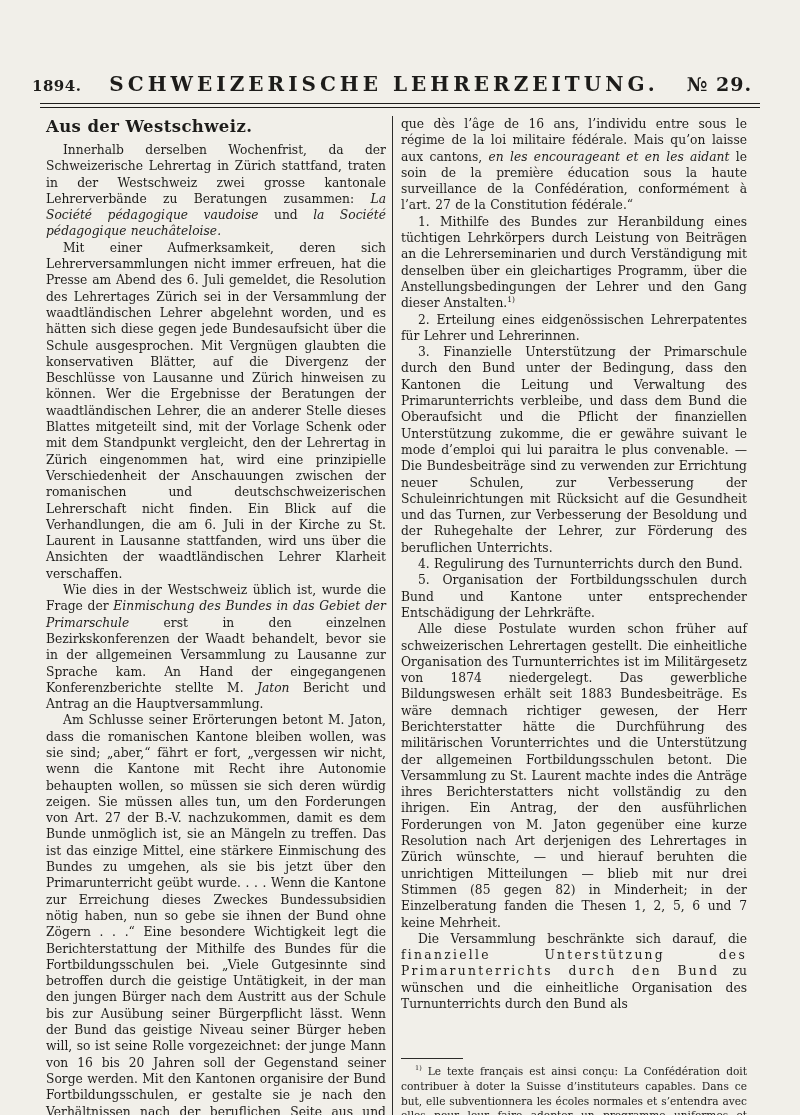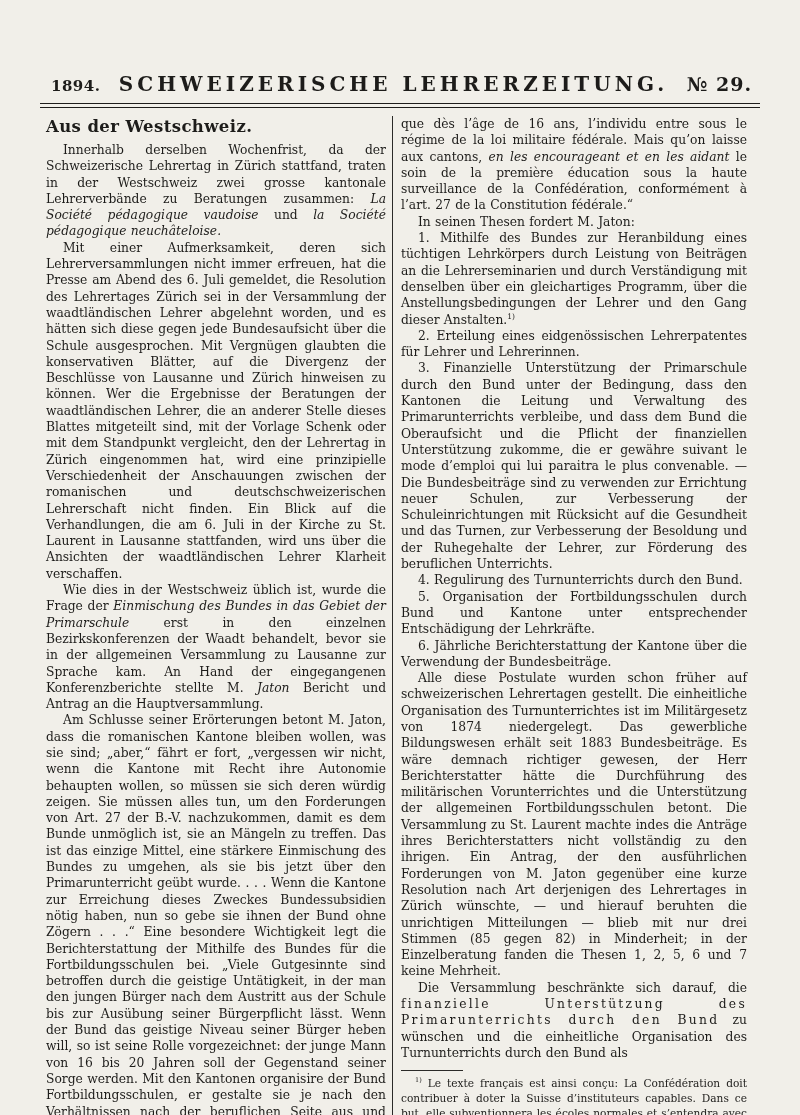--- a/index.html
+++ b/index.html
@@ -9,21 +9,21 @@
     color: #1d1c1a;
     font-family: "DejaVu Serif", "Liberation Serif", serif;
     overflow: hidden;
     position: relative;
   }
   .page { width: 800px; height: 1115px; overflow: hidden; }
 
   
   .header-row {
     display: flex; align-items: baseline; justify-content: space-between;
-    padding: 72px 48px 0 51px;
+    padding: 72px 48px 0 32px;
   }
   .year { font-size: 15px; font-weight: bold; letter-spacing: 0.5px; }
   .masthead {
     font-size: 20px; font-weight: bold; letter-spacing: 4px;
     white-space: nowrap;
     transform: scaleY(1.05);
   }
   .issue { font-size: 19px; font-weight: bold; letter-spacing: 1px; }
   .header-rule {
     margin: 7px 40px 0 40px; height: 3px;
@@ -87,27 +87,25 @@
           <p class="par ind"><span>Innerhalb derselben Wochenfrist, da der Schweizerische Lehrertag in Zürich stattfand, traten in der Westschweiz zwei grosse kantonale Lehrerverbände zu Beratungen zusammen: </span><span class="it">La Société pédagogique vaudoise</span><span> und </span><span class="it">la Société pédagogique neuchâteloise.</span></p>
           <p class="par ind"><span>Mit einer Aufmerksamkeit, deren sich Lehrerversammlungen nicht immer erfreuen, hat die Presse am Abend des 6. Juli gemeldet, die Resolution des Lehrertages Zürich sei in der Versammlung der waadtländischen Lehrer abgelehnt worden, und es hätten sich diese gegen jede Bundesaufsicht über die Schule ausgesprochen. Mit Vergnügen glaubten die konservativen Blätter, auf die Divergenz der Beschlüsse von Lausanne und Zürich hinweisen zu können. Wer die Ergebnisse der Beratungen der waadtländischen Lehrer, die an anderer Stelle dieses Blattes mitgeteilt sind, mit der Vorlage Schenk oder mit dem Standpunkt vergleicht, den der Lehrertag in Zürich eingenommen hat, wird eine prinzipielle Verschiedenheit der Anschauungen zwischen der romanischen und deutschschweizerischen Lehrerschaft nicht finden. Ein Blick auf die Verhandlungen, die am 6. Juli in der Kirche zu St. Laurent in Lausanne stattfanden, wird uns über die Ansichten der waadtländischen Lehrer Klarheit verschaffen.</span></p>
           <p class="par ind"><span>Wie dies in der Westschweiz üblich ist, wurde die Frage der </span><span class="it">Einmischung des Bundes in das Gebiet der Primarschule</span><span> erst in den einzelnen Bezirkskonferenzen der Waadt behandelt, bevor sie in der allgemeinen Versammlung zu Lausanne zur Sprache kam. An Hand der eingegangenen Konferenzberichte stellte M. </span><span class="it">Jaton</span><span> Bericht und Antrag an die Hauptversammlung.</span></p>
           <p class="par ind"><span>Am Schlusse seiner Erörterungen betont M. Jaton, dass die romanischen Kantone bleiben wollen, was sie sind; „aber,“ fährt er fort, „vergessen wir nicht, wenn die Kantone mit Recht ihre Autonomie behaupten wollen, so müssen sie sich deren würdig zeigen. Sie müssen alles tun, um den Forderungen von Art. 27 der B.-V. nachzukommen, damit es dem Bunde unmöglich ist, sie an Mängeln zu treffen. Das ist das einzige Mittel, eine stärkere Einmischung des Bundes zu umgehen, als sie bis jetzt über den Primarunterricht geübt wurde. . . . Wenn die Kantone zur Erreichung dieses Zweckes Bundessubsidien nötig haben, nun so gebe sie ihnen der Bund ohne Zögern . . .“ Eine besondere Wichtigkeit legt die Berichterstattung der Mithilfe des Bundes für die Fortbildungsschulen bei. „Viele Gutgesinnte sind betroffen durch die geistige Untätigkeit, in der man den jungen Bürger nach dem Austritt aus der Schule bis zur Ausübung seiner Bürgerpflicht lässt. Wenn der Bund das geistige Niveau seiner Bürger heben will, so ist seine Rolle vorgezeichnet: der junge Mann von 16 bis 20 Jahren soll der Gegenstand seiner Sorge werden. Mit den Kantonen organisire der Bund Fortbildungsschulen, er gestalte sie je nach den Verhältnissen nach der beruflichen Seite aus und pflege gleichzeitig den militärischen Turnunterricht; „personne n’y verra un danger, puis-</span></p>
         </div>
     </div>
 
     <div class="col-right">
       <div class="body">
           <p class="par"><span>que dès l’âge de 16 ans, l’individu entre sous le régime de la loi militaire fédérale. Mais qu’on laisse aux cantons, </span><span class="it">en les encourageant et en les aidant</span><span> le soin de la première éducation sous la haute surveillance de la Confédération, conformément à l’art. 27 de la Constitution fédérale.“</span></p>
-          <p class="par ind"><span>In seinen Thesen fordert M. Jaton:</span></p>
           <p class="par ind"><span>1. Mithilfe des Bundes zur Heranbildung eines tüchtigen Lehrkörpers durch Leistung von Beiträgen an die Lehrerseminarien und durch Verständigung mit denselben über ein gleichartiges Programm, über die Anstellungsbedingungen der Lehrer und den Gang dieser Anstalten.</span><span class="sup">1)</span></p>
           <p class="par ind"><span>2. Erteilung eines eidgenössischen Lehrerpatentes für Lehrer und Lehrerinnen.</span></p>
           <p class="par ind"><span>3. Finanzielle Unterstützung der Primarschule durch den Bund unter der Bedingung, dass den Kantonen die Leitung und Verwaltung des Primarunterrichts verbleibe, und dass dem Bund die Oberaufsicht und die Pflicht der finanziellen Unterstützung zukomme, die er gewähre suivant le mode d’emploi qui lui paraitra le plus convenable. — Die Bundesbeiträge sind zu verwenden zur Errichtung neuer Schulen, zur Verbesserung der Schuleinrichtungen mit Rücksicht auf die Gesundheit und das Turnen, zur Verbesserung der Besoldung und der Ruhegehalte der Lehrer, zur Förderung des beruflichen Unterrichts.</span></p>
           <p class="par ind"><span>4. Regulirung des Turnunterrichts durch den Bund.</span></p>
           <p class="par ind"><span>5. Organisation der Fortbildungsschulen durch Bund und Kantone unter entsprechender Entschädigung der Lehrkräfte.</span></p>
-          <p class="par ind"><span>6. Jährliche Berichterstattung der Kantone über die Verwendung der Bundesbeiträge.</span></p>
           <p class="par ind"><span>Alle diese Postulate wurden schon früher auf schweizerischen Lehrertagen gestellt. Die einheitliche Organisation des Turnunterrichtes ist im Militärgesetz von 1874 niedergelegt. Das gewerbliche Bildungswesen erhält seit 1883 Bundesbeiträge. Es wäre demnach richtiger gewesen, der Herr Berichterstatter hätte die Durchführung des militärischen Vorunterrichtes und die Unterstützung der allgemeinen Fortbildungsschulen betont. Die Versammlung zu St. Laurent machte indes die Anträge ihres Berichterstatters nicht vollständig zu den ihrigen. Ein Antrag, der den ausführlichen Forderungen von M. Jaton gegenüber eine kurze Resolution nach Art derjenigen des Lehrertages in Zürich wünschte, — und hierauf beruhten die unrichtigen Mitteilungen — blieb mit nur drei Stimmen (85 gegen 82) in Minderheit; in der Einzelberatung fanden die Thesen 1, 2, 5, 6 und 7 keine Mehrheit.</span></p>
           <p class="par ind"><span>Die Versammlung beschränkte sich darauf, die </span><span class="sp">finanzielle Unterstützung des Primarunterrichts durch den Bund</span><span> zu wünschen und die einheitliche Organisation des Turnunterrichts durch den Bund als</span></p>
         </div>
       <div class="footnote">
         <hr class="fn-rule">
         <div>
             <p class="par ind"><span class="sup">1)</span><span> Le texte français est ainsi conçu: La Confédération doit contribuer à doter la Suisse d’instituteurs capables. Dans ce but, elle subventionnera les écoles normales et s’entendra avec elles pour leur faire adopter un programme uniformes et certaines conditions relatives aux choix de leurs professeurs et à la marche de ces établissements.</span></p>
           </div>
       </div>
     </div>

